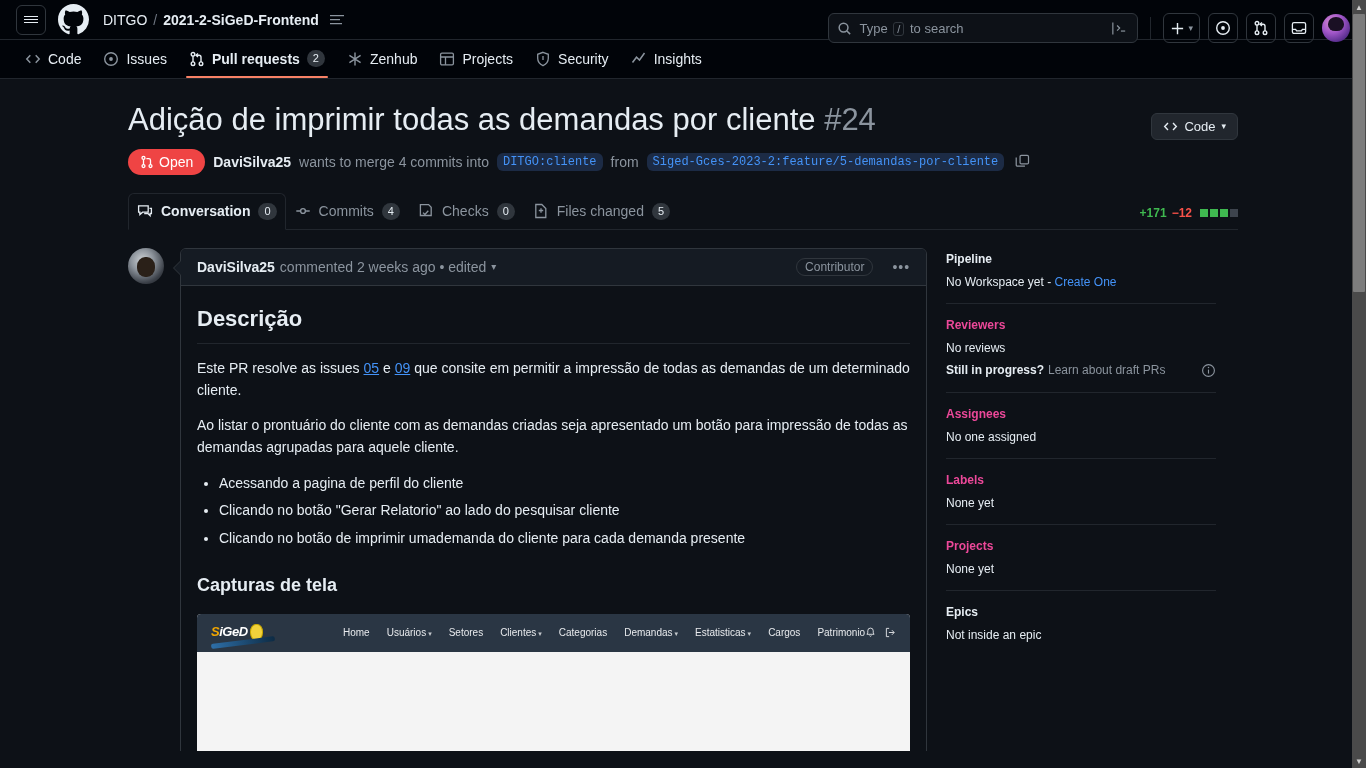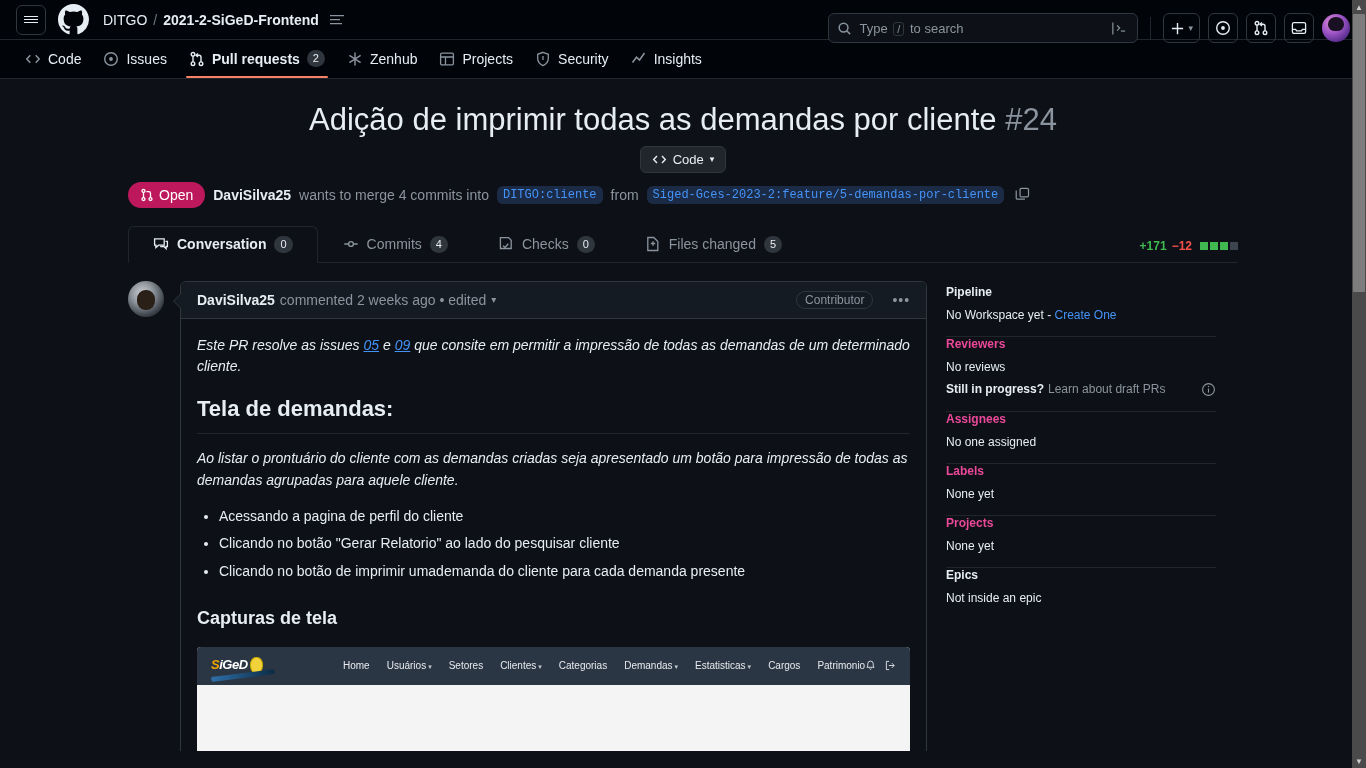--- a/index.html
+++ b/index.html
@@ -105,38 +105,38 @@
     padding: 1px 6px; line-height: 15px; min-width: 18px; text-align: center;
   }
 
   
   .page {
     padding: 22px 128px 0 128px;
     position: relative;
     height: calc(768px - 96px);
     overflow: hidden;
   }
-  .title-row { display: flex; align-items: center; flex-direction: column; }
+  .title-row { display: flex; align-items: flex-end; }
   h1.pr-title {
     font-size: 31px; font-weight: normal; line-height: 1.25;
     color: #e6edf3; flex: 1;
   }
   h1.pr-title .num { color: #8b949e; }
   .code-btn {
     display: flex; align-items: center; gap: 6px;
     border: 1px solid #30363d; border-radius: 6px;
     background: #21262d;
     padding: 5px 11px; font-size: 13px; color: #e6edf3;
     cursor: pointer; margin-top: 6px;
   }
 
   .subhead { display: flex; align-items: center; gap: 8px; margin-top: 9px; font-size: 14px; color: #8b949e; }
   .state-badge {
     display: inline-flex; align-items: center; gap: 5px;
-    background: #be185d; color: #fff;
+    background: #ef4444; color: #fff;
     border-radius: 20px; padding: 5px 12px;
     font-size: 14px; font-weight: 500;
   }
   .author-name { color: #e6edf3; font-weight: bold; }
   .branch-chip {
     font-family: "Liberation Mono", monospace;
     font-size: 12px;
     background: #1c2b45; color: #4493f8;
     border-radius: 6px; padding: 2px 6px;
   }
@@ -144,21 +144,21 @@
 
   
   .pr-tabs {
     display: flex; align-items: flex-end;
     border-bottom: 1px solid #21262d;
     margin-top: 18px;
     position: relative;
   }
   .pr-tab {
     display: flex; align-items: center; gap: 8px;
-    padding: 9px 24px;
+    padding: 9px 8px;
     font-size: 14px; color: #8b949e; cursor: pointer;
     border: 1px solid transparent;
     border-radius: 6px 6px 0 0;
     margin-bottom: -1px;
     justify-content: flex-end;
   }
   .pr-tab.active {
     color: #e6edf3; font-weight: bold;
     border-color: #21262d;
     border-bottom-color: #0d1117;
@@ -229,21 +229,21 @@
   }
   .kebab { color: #8b949e; cursor: pointer; letter-spacing: 1px; font-size: 14px; }
 
   .comment-body { padding: 16px; font-size: 14px; line-height: 1.55; color: #e6edf3; }
   .comment-body h2 {
     font-size: 22px; font-weight: bold;
     padding-bottom: 7px; margin-bottom: 14px;
     border-bottom: 1px solid #21262d;
   }
   .comment-body h3 { font-size: 18px; font-weight: bold; margin: 22px 0 13px 0; }
-  .comment-body p { margin-bottom: 14px; font-style: italic; }
+  .comment-body p { margin-bottom: 14px; }
   .comment-body a { color: #4493f8; text-decoration: none; }
   .comment-body a.u { text-decoration: underline; }
   .comment-body ul { margin: 0 0 14px 22px; }
   .comment-body li { margin-bottom: 6px; }
   .shot-frame {
     margin-top: 14px;
     border-radius: 4px;
     overflow: hidden;
     background: #f4f4f4;
     height: 160px;
@@ -266,21 +266,21 @@
     position: absolute; left: 0; bottom: 1px; width: 64px; height: 5px;
     background: linear-gradient(90deg, #2e6fa8, #0d2b44);
     transform: rotate(-7deg); border-radius: 2px;
   }
   .shot-menu { margin-left: 62px; display: flex; align-items: center; gap: 17px; }
   .shot-menu span { color: #e8eaed; font-size: 10px; }
   .shot-menu .car { font-size: 7px; margin-left: 2px; color: #c3c7cc; }
   .shot-icons { margin-left: auto; display: flex; gap: 9px; align-items: center; color: #e8eaed; }
 
   
-  .side-sec { padding: 0 0 14px 0; border-bottom: 1px solid #21262d; margin-bottom: 0; }
+  .side-sec { padding: 0 0 14px 0; border-bottom: 1px solid #21262d; margin-bottom: 14px; }
   .side-sec:last-child { border-bottom: none; }
   .side-title { font-size: 12px; font-weight: bold; color: #ec4899; margin-bottom: 9px; display: flex; align-items: center; }
   .side-title.strong { color: #e6edf3; }
   .side-val { font-size: 12px; color: #8b949e; }
   .side-val.bright { color: #e6edf3; }
   .side-val a { color: #4493f8; text-decoration: none; }
   .side-row { display: flex; align-items: center; }
   .side-row .hint { font-size: 12px; color: #e6edf3; font-weight: bold; }
   .side-row .muted { font-size: 12px; color: #8b949e; margin-left: 4px; }
   .side-row .info { margin-left: auto; }
@@ -561,23 +561,23 @@
             <span>•</span>&nbsp;
             <span>edited</span>
             <span class="edited-caret">▾</span>
             <span class="header-right-group">
               <span class="role-badge">Contributor</span>
               <span class="kebab">•••</span>
             </span>
           </div>
 
           <div class="comment-body">
+            <h2>Descrição</h2>
             <p><span>Este PR resolve as issues </span><a class="u" href="#">05</a><span> e </span><a class="u" href="#">09</a><span> que consite em permitir a impressão de todas as demandas de um determinado cliente.</span></p>
 
-            <h2>Tela de demandas:</h2>
             <p>Ao listar o prontuário do cliente com as demandas criadas seja apresentado um botão para impressão de todas as demandas agrupadas para aquele cliente.</p>
 
             <ul>
               <li>Acessando a pagina de perfil do cliente</li>
               <li>Clicando no botão "Gerar Relatorio" ao lado do pesquisar cliente</li>
               <li>Clicando no botão de imprimir umademanda do cliente para cada demanda presente</li>
             </ul>
 
             <h3>Capturas de tela</h3>
 

